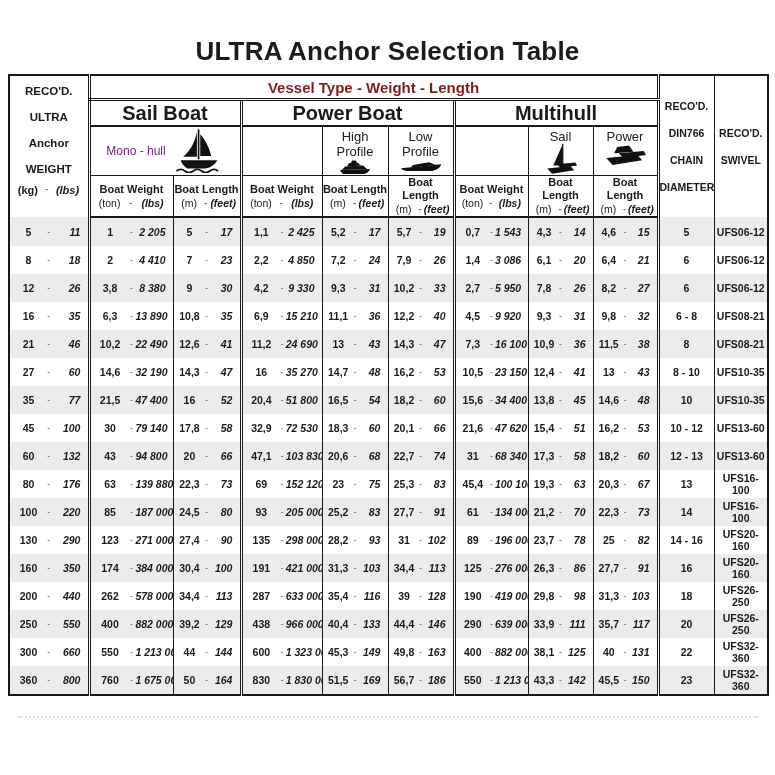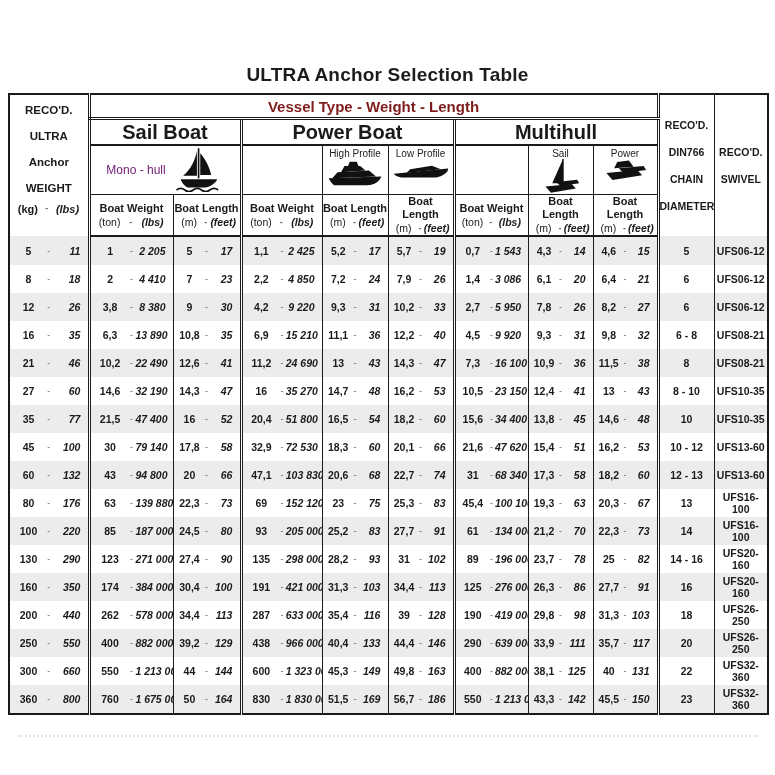--- a/index.html
+++ b/index.html
@@ -2,22 +2,22 @@
 <html><head>
 <meta charset="utf-8">
 <style>
   html,body { margin:0; padding:0; }
   body {
     width:775px; height:775px; background:#ffffff;
     font-family:"Liberation Sans", sans-serif; color:#1a1a1a;
     overflow:hidden;
   }
   .page-title {
-    margin-top:64px; text-align:center;
-    font-size:19px; font-weight:bold; letter-spacing:0.2px; color:#1c1c1c;
+    margin-top:36px; text-align:center;
+    font-size:26px; font-weight:bold; letter-spacing:0.2px; color:#1c1c1c;
   }
   table.anchor-table {
     border-collapse:collapse; table-layout:fixed;
     width:759px; margin:7px 0 0 8px;
     border:2px solid #1a1a1a;
   }
   th, td { padding:0; overflow:hidden; }
 
   
   .b-thin { border-left:1px solid #1a1a1a; }
@@ -33,21 +33,21 @@
     height:24px; text-align:center; vertical-align:middle;
     font-size:20px; font-weight:bold;
     border-bottom:2px solid #1a1a1a;
   }
   .icon-row th { height:48px; border-bottom:1px solid #1a1a1a; vertical-align:top; background:#fff; }
   .mono-cell .mono-wrap {
     display:flex; align-items:center; justify-content:center; gap:8px; height:48px;
   }
   .mono-label { font-size:12px; font-weight:normal; color:#701a75; }
   .profile-wrap { display:flex; flex-direction:column; align-items:center; justify-content:flex-start; height:48px; }
-  .profile-label { font-size:10px; font-weight:normal; color:#222; margin-top:2px; }
+  .profile-label { font-size:13px; font-weight:normal; color:#222; margin-top:2px; }
   .boat-svg { display:block; }
 
   .units-row th { height:33px; vertical-align:middle; border-bottom:2px solid #1a1a1a; }
   .u-label { font-size:11px; font-weight:bold; text-align:center; line-height:13px; }
   .u-units { display:grid; grid-template-columns:44% 10% 46%; font-size:10.5px; line-height:13px; padding:1px 2px 0 2px; }
   .u1 { text-align:center; font-weight:normal; }
   .udash { text-align:center; color:#666; font-size:9px; }
   .u2 { text-align:center; font-weight:bold; font-style:italic; }
 
   
@@ -403,21 +403,21 @@
           <div class="rng">
             <span class="v1">9</span>
             <span class="rdash">-</span>
             <span class="v2">30</span>
           </div>
         </td>
         <td class="b-dbl">
           <div class="rng">
             <span class="v1">4,2</span>
             <span class="rdash">-</span>
-            <span class="v2">9 220</span>
+            <span class="v2">9 330</span>
           </div>
         </td>
         <td class="b-thin">
           <div class="rng">
             <span class="v1">9,3</span>
             <span class="rdash">-</span>
             <span class="v2">31</span>
           </div>
         </td>
         <td class="b-thin">

